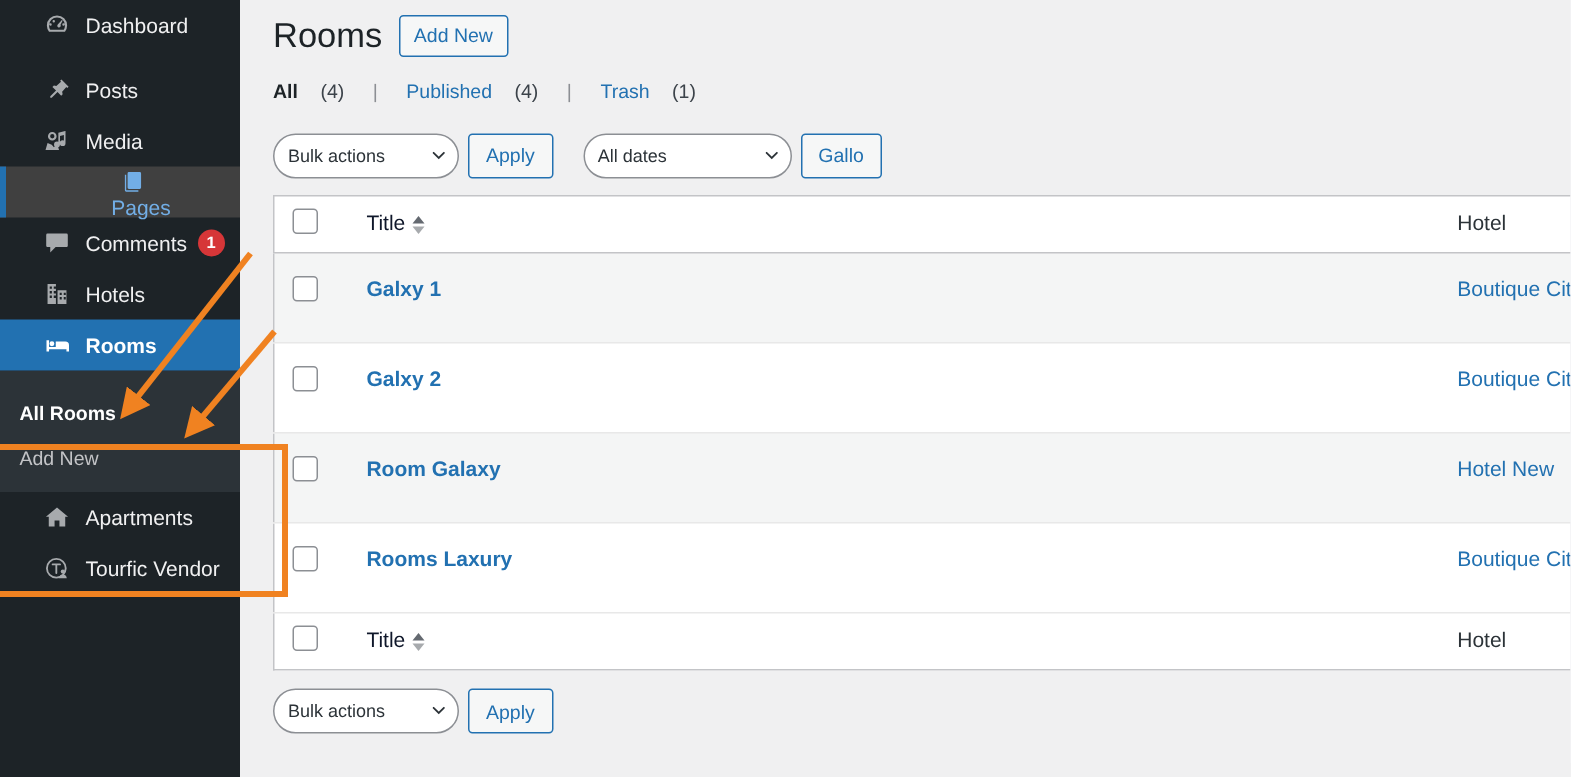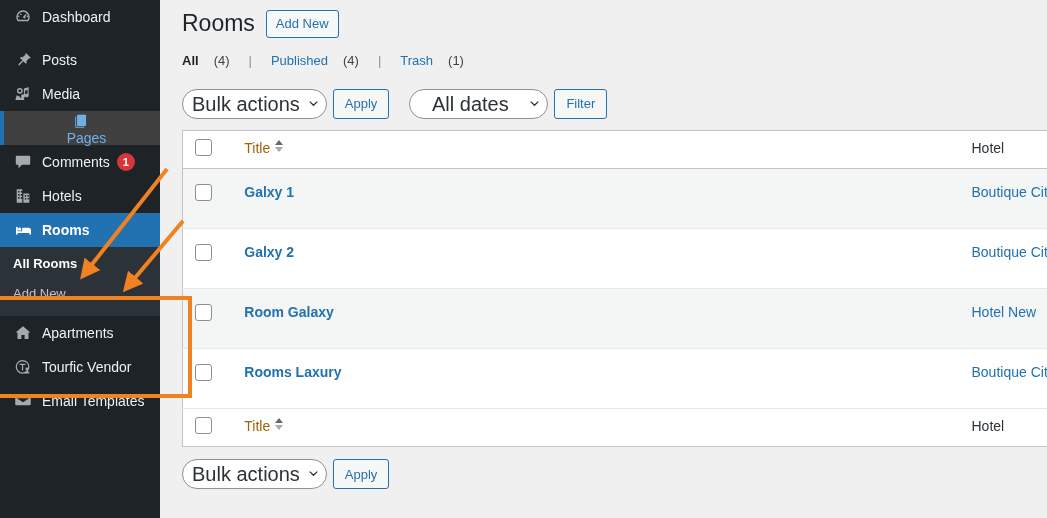--- a/index.html
+++ b/index.html
@@ -16,21 +16,21 @@
     width: 160px; height: 518px;
     background: #1d2327;
     flex: 0 0 160px;
     position: relative;
     z-index: 2;
   }
   .menu-item {
     position: relative;
     height: 34px;
     display: flex; align-items: center;
-    padding-left: 13px;
+    padding-left: 28px;
     color: #f0f0f1;
     font-size: 14px;
     line-height: 1;
     cursor: pointer;
   }
   .menu-item .mi-label { white-space: nowrap; }
   .menu-item .mi-icon {
     width: 20px; height: 20px;
     margin-right: 9px;
     flex: 0 0 20px;
@@ -65,21 +65,21 @@
   }
   .badge {
     display: inline-flex; align-items: center; justify-content: center;
     min-width: 18px; height: 18px; padding: 0 5px;
     margin-left: 7px;
     background: #d63638; color: #fff;
     border-radius: 9px;
     font-size: 11px; font-weight: 600;
     line-height: 1;
   }
-  .submenu { background: #2c3338; padding: 2px 0 8px 0; }
+  .submenu { background: #2c3338; padding: 14px 0 8px 0; }
   .submenu-item {
     display: block;
     padding: 5px 0 5px 13px;
     font-size: 13px;
     color: #c3c4c7;
     line-height: 1.5;
     cursor: pointer;
   }
   .submenu-item.sub-current { color: #fff; font-weight: 700; }
 
@@ -135,27 +135,27 @@
   }
   .tablenav.bottom { margin-top: 12px; }
   .wp-select {
     position: relative;
     display: inline-flex; align-items: center;
     height: 30px;
     padding: 0 26px 0 9px;
     background: #fff;
     border: 1px solid #8c8f94;
     border-radius: 15px;
-    font-size: 20px;
+    font-size: 12px;
     color: #2c3338;
     line-height: 1;
     cursor: pointer;
     min-width: 124px;
   }
-  .wp-select.dates { min-width: 139px; justify-content: center; }
+  .wp-select.dates { min-width: 139px; }
   .wp-select .chev {
     position: absolute; right: 8px; top: 50%; margin-top: -3px;
     width: 9px; height: 6px;
   }
   .btn-apply {
     display: inline-flex; align-items: center; justify-content: center;
     height: 30px; padding: 0 11px;
     background: #f6f7f7;
     border: 1px solid #2271b1;
     border-radius: 3px;
@@ -213,22 +213,22 @@
     line-height: 1.4;
   }
   .hotel-link {
     color: #2271b1;
     font-size: 14px;
     cursor: pointer;
     line-height: 1.4;
     white-space: nowrap;
   }
   .sortable-head {
-    display: inline-flex; align-items: flex-start; gap: 5px;
-    color: #a16207;
+    display: inline-flex; align-items: flex-end; gap: 5px;
+    color: #0f172a;
     cursor: pointer;
   }
   .sort-ind { display: inline-block; width: 9px; height: 14px; position: relative; }
   .sort-ind i { position: absolute; left: 0; width: 0; height: 0; }
   .sort-ind i.up {
     top: 1px;
     border-left: 4.5px solid transparent;
     border-right: 4.5px solid transparent;
     border-bottom: 5px solid #646970;
   }
@@ -343,28 +343,20 @@
             <svg width="19" height="19" viewBox="0 0 20 20" fill="none" stroke="currentColor" stroke-width="1.3">
               <circle cx="9" cy="9.3" r="6.6"></circle>
               <path d="M6.4 6.6h5.2M9 6.6v6.1" stroke-linecap="round"></path>
               <g stroke="none" fill="currentColor">
                 <circle cx="13.6" cy="11.6" r="1.5"></circle>
                 <path d="M10.9 16.3c0-1.5 1.2-2.6 2.7-2.6s2.7 1.1 2.7 2.6z"></path>
               </g>
             </svg>
           </span>
           <span class="mi-label">Tourfic Vendor</span>
-        </div>
-        <div class="menu-item">
-          <span class="mi-icon">
-            <svg width="18" height="18" viewBox="0 0 20 20" fill="currentColor">
-              <path d="M2.4 5.4h15.2a1 1 0 011 1v7.2a1 1 0 01-1 1H2.4a1 1 0 01-1-1V6.4a1 1 0 011-1zm.6 1.6l7 4.5 7-4.5H3z"></path>
-            </svg>
-          </span>
-          <span class="mi-label">Email Templates</span>
         </div>
       </div>
   </nav>
 
   <div id="main">
 
     <div class="page-head">
       <h1 class="page-title">Rooms</h1>
       <span class="btn-secondary">Add New</span>
     </div>
@@ -388,21 +380,21 @@
           </svg>
       </span>
       <span class="btn-apply">Apply</span>
       <span class="nav-gap"></span>
       <span class="wp-select dates">
         <span>All dates</span>
         <svg class="chev" viewBox="0 0 10 7">
             <path d="M1 1l4 4 4-4" fill="none" stroke="#2c3338" stroke-width="1.4" stroke-linecap="round"></path>
           </svg>
       </span>
-      <span class="btn-apply">Filter</span>
+      <span class="btn-apply">Gallo</span>
     </div>
 
     <table class="wp-table">
       <thead>
         <tr>
           <th class="col-cb">
             <span class="wp-cb"></span>
           </th>
           <th class="col-title">
             <span class="sortable-head">

